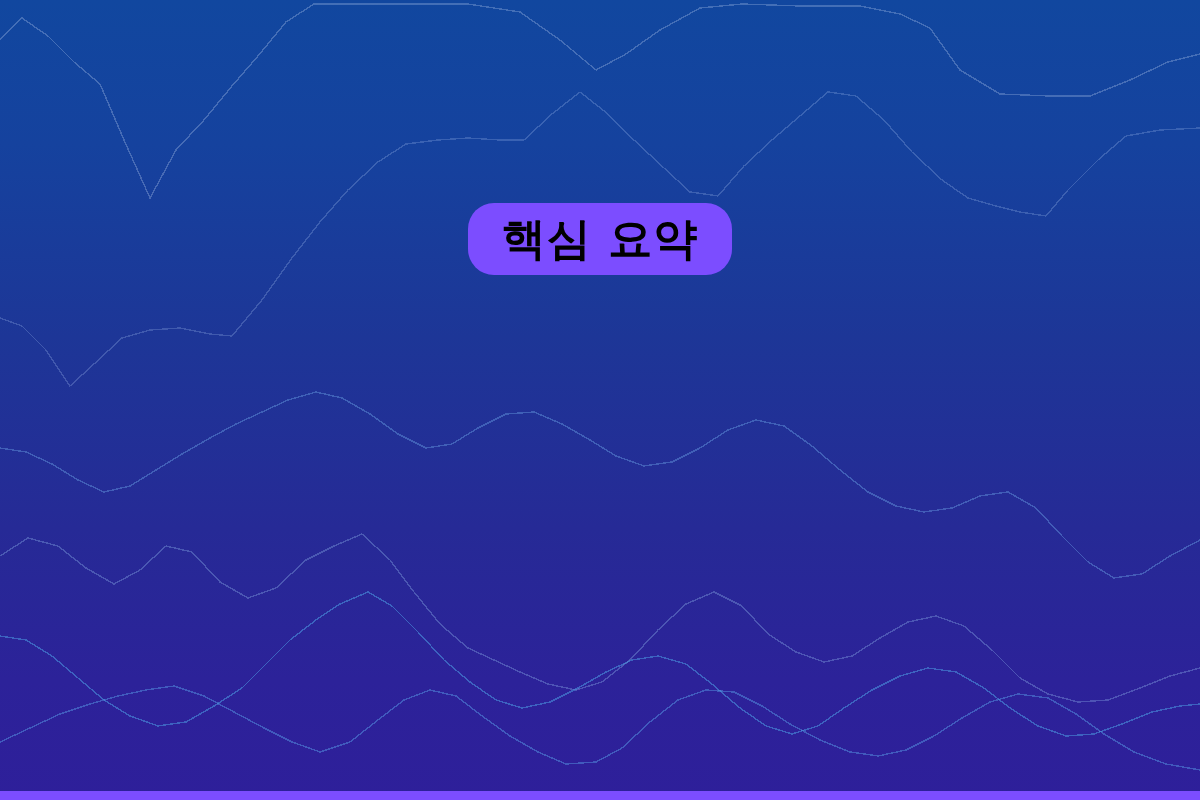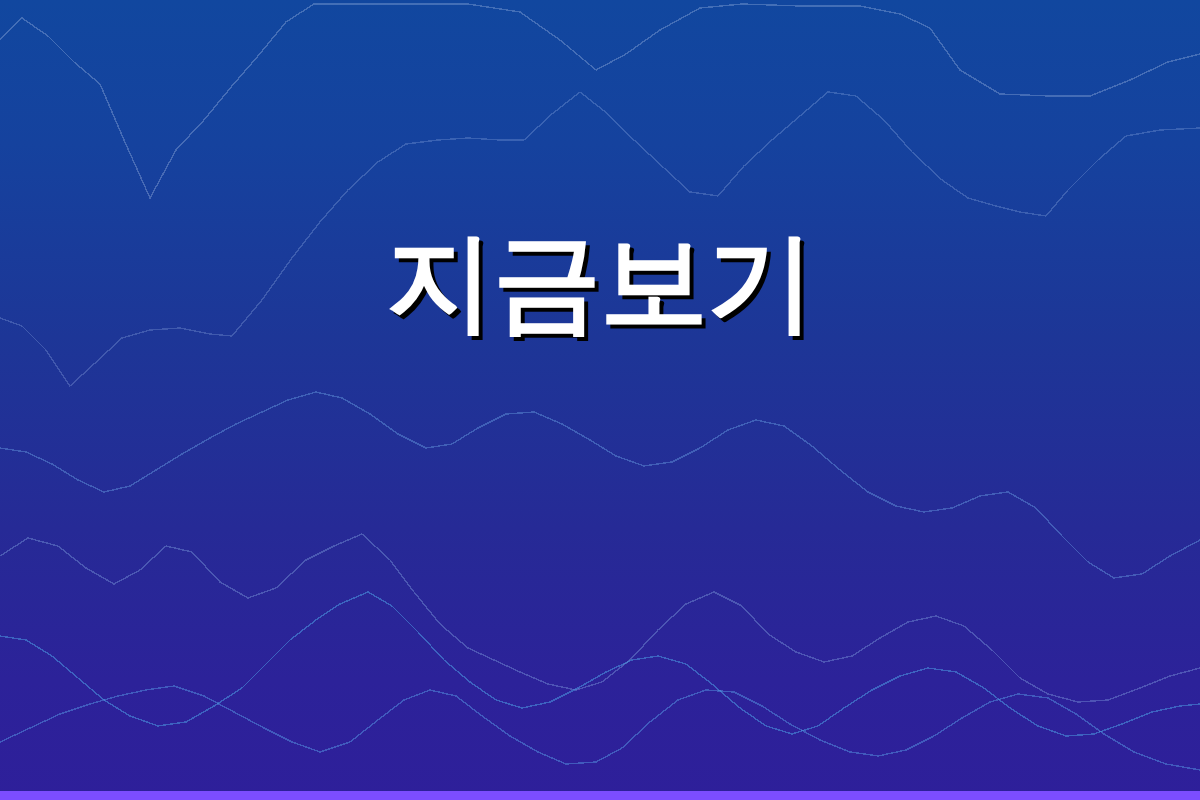--- a/index.html
+++ b/index.html
@@ -119,20 +119,20 @@
   <svg class="bg-lines" viewBox="0 0 1200 800" preserveAspectRatio="none" aria-hidden="true">
     <polyline class="ln-a" points="0,40 22,18 48,36 74,62 100,84 124,140 150,198 176,150 204,120 232,86 258,56 286,22 314,4 400,4 468,4 520,12 560,40 596,70 626,54 660,30 700,8 742,4 800,6 860,6 900,14 930,28 960,70 1000,94 1050,96 1090,96 1130,80 1168,62 1200,54"></polyline>
     <polyline class="ln-b" points="0,318 22,326 46,350 70,386 94,364 122,338 150,330 180,328 210,334 232,336 262,300 292,258 320,222 348,190 378,162 406,144 438,140 468,138 500,140 524,140 552,114 580,92 608,114 634,140 664,168 690,192 718,196 744,166 772,140 800,116 828,92 856,96 884,120 912,152 942,180 968,198 996,206 1020,212 1046,216 1068,190 1098,160 1126,136 1160,130 1200,128"></polyline>
     <polyline class="ln-c" points="0,556 28,538 58,546 86,568 114,584 140,570 166,546 192,552 220,582 248,598 276,588 306,560 334,546 362,534 390,560 414,592 440,624 468,648 494,660 520,672 548,684 576,690 602,682 630,660 658,630 686,604 714,592 742,606 768,634 796,652 824,662 852,656 880,638 908,622 936,616 964,626 992,650 1020,678 1048,694 1078,702 1108,700 1140,688 1170,676 1200,668"></polyline>
     <polyline class="ln-d" points="0,448 26,452 52,464 78,480 104,492 130,486 156,470 182,454 210,438 236,424 262,412 288,400 316,392 342,398 370,414 398,434 426,448 452,444 478,428 506,414 534,412 562,424 590,440 616,456 644,466 672,462 700,448 728,430 756,420 784,426 812,446 840,470 868,492 896,506 924,512 952,508 980,496 1008,492 1036,508 1062,536 1088,562 1114,578 1142,574 1170,556 1200,540"></polyline>
     <polyline class="ln-e" points="0,742 30,728 60,714 90,704 118,696 146,690 174,686 204,696 234,712 264,728 292,742 320,752 350,742 378,720 404,700 430,690 456,696 482,716 510,736 538,752 566,764 596,762 622,748 650,722 678,700 706,690 734,692 762,706 790,724 820,740 850,752 878,756 906,750 934,736 962,718 990,702 1018,694 1048,698 1076,714 1104,734 1134,752 1166,764 1200,770"></polyline>
     <polyline class="ln-f" points="0,636 26,640 52,656 78,678 104,700 130,716 158,726 186,722 214,706 242,688 266,664 290,640 316,620 340,604 368,592 392,606 418,632 444,660 470,682 496,700 522,708 550,702 578,688 606,672 632,660 658,656 686,664 712,684 740,708 766,726 792,734 818,726 844,708 872,690 900,676 928,668 956,672 984,688 1010,708 1038,726 1066,736 1094,734 1122,724 1152,712 1180,706 1200,704"></polyline>
   </svg>
 
   <div class="content">
+    <div class="badge">핵심 요약</div>
 
-    <h1 class="headline">지금보기</h1>
 
   </div>
 
   <div class="accent-bar"></div>
 
 </div>
 
 </body></html>

